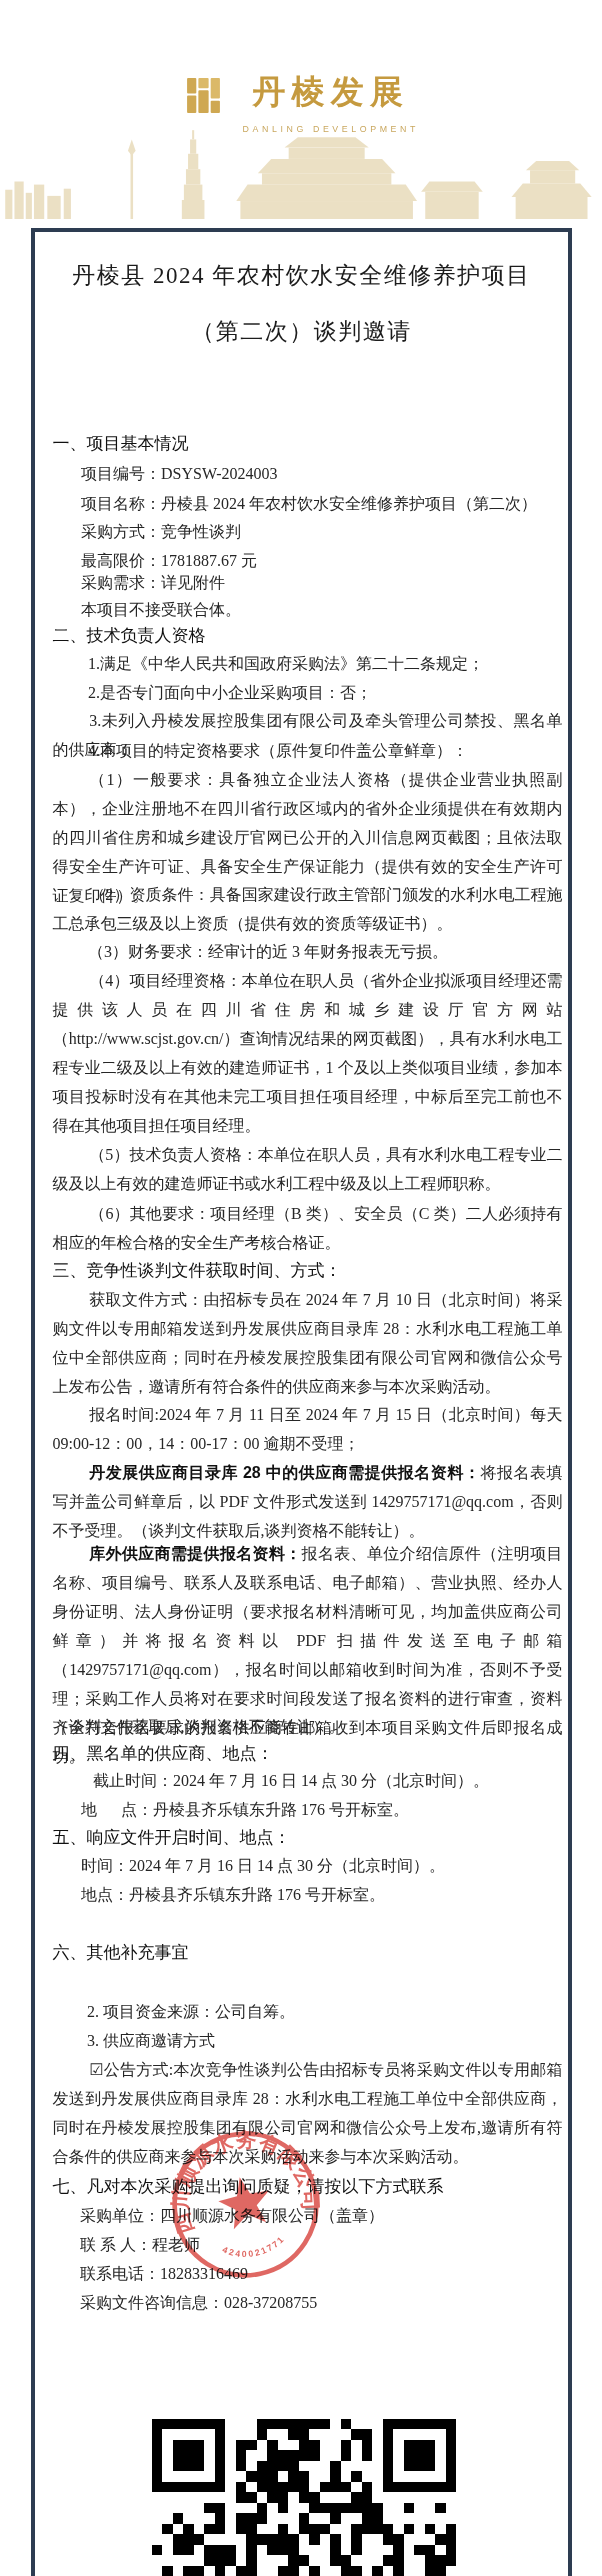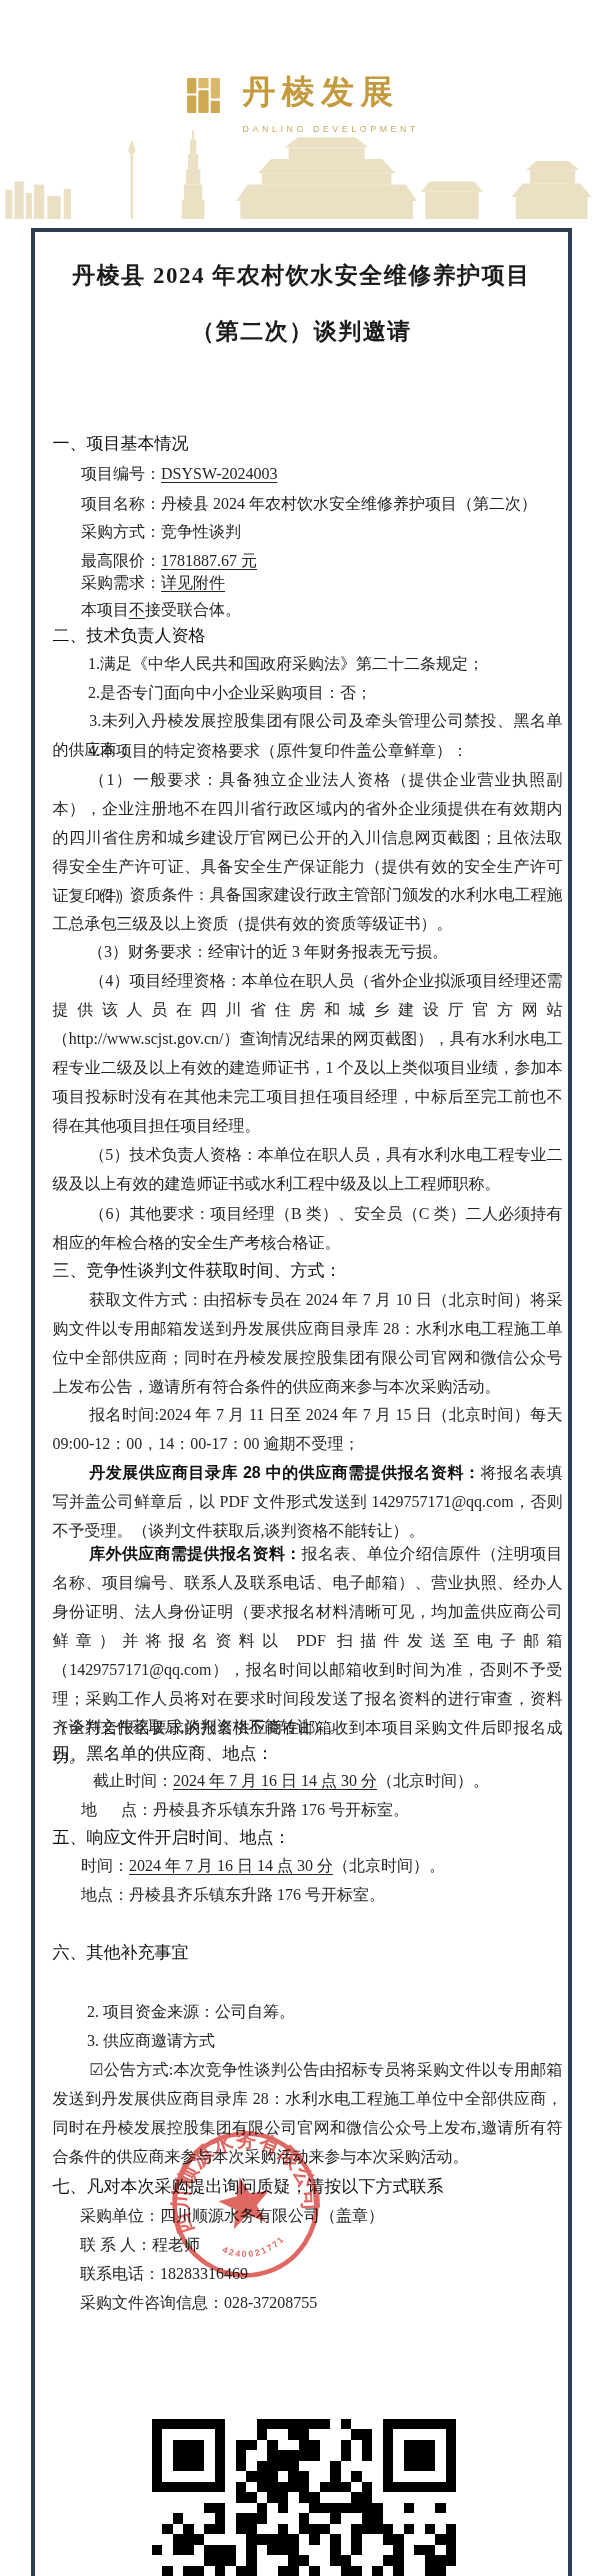--- a/index.html
+++ b/index.html
@@ -1,38 +1,38 @@
 <!DOCTYPE html>
 <html style="font-size:8.2px"><head>
 <meta charset="utf-8">
 <style>
   html,body{margin:0;padding:0;background:#fff;}
   .page{position:relative;width:603px;height:2926px;background:#ffffff;overflow:hidden;
         font-family:"Liberation Serif","DejaVu Serif",serif;color:#262626;}
   
   .logo-row{position:absolute;top:76px;left:0;width:603px;display:flex;
             justify-content:center;align-items:flex-start;gap:19.6px;}
-  .logo-text{display:flex;flex-direction:column;align-items:flex-start;}
+  .logo-text{display:flex;flex-direction:column;align-items:center;}
   .logo-cn{font-size:33px;font-weight:bold;color:#c59a3f;letter-spacing:6.2px;line-height:1;}
   .logo-en{font-size:8.8px;color:#c9a75e;letter-spacing:3.6px;margin-top:15px;
            font-family:"Liberation Sans","DejaVu Sans",sans-serif;}
   .skyline{position:absolute;top:124px;left:0;width:603px;height:95px;}
   
   .frame{position:absolute;left:31px;top:228px;width:541px;height:2594px;
          border:4.1px solid #2d3c51;background:#fff;box-sizing:border-box;}
   .frame > *{position:absolute;}
-  .title{left:0;width:533px;text-align:center;font-size:23px;font-weight:bold;
+  .title{left:0;width:533px;text-align:center;font-size:23px;font-weight:normal;
          letter-spacing:1.5px;color:#1c1c1c;white-space:nowrap;}
   .h{left:17.5px;font-family:"Liberation Sans","DejaVu Sans",sans-serif;font-weight:normal;
      font-size:17px;color:#111;white-space:nowrap;line-height:29px;}
   .ln{font-size:16px;line-height:29px;white-space:nowrap;}
   .para{left:17.5px;width:510px;font-size:16px;line-height:29px;text-align:justify;
         text-indent:2.3em;}
   .b{font-family:Liberation Sans, sans-serif;font-weight:bold;color:#111;}
-  .u{text-decoration:underline;text-underline-offset:3.1px;}
+  .u{text-underline-offset:3.1px;}
   .lbl{white-space:pre;text-align:center;}
   .seal{mix-blend-mode:multiply;}
 </style>
 </head>
 <body>
 
 <div class="page">
 
   <div class="logo-row">
     <span>

